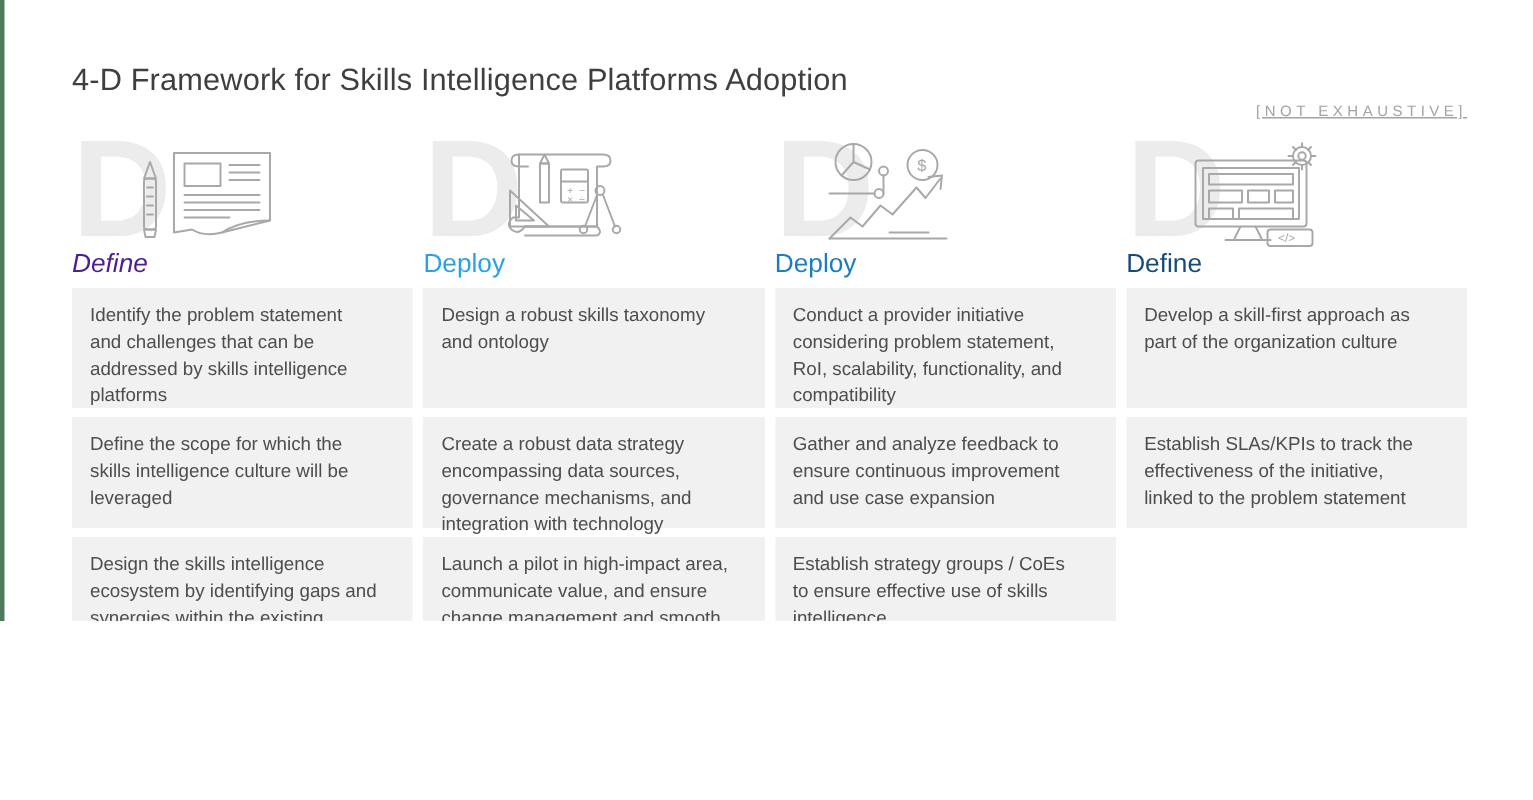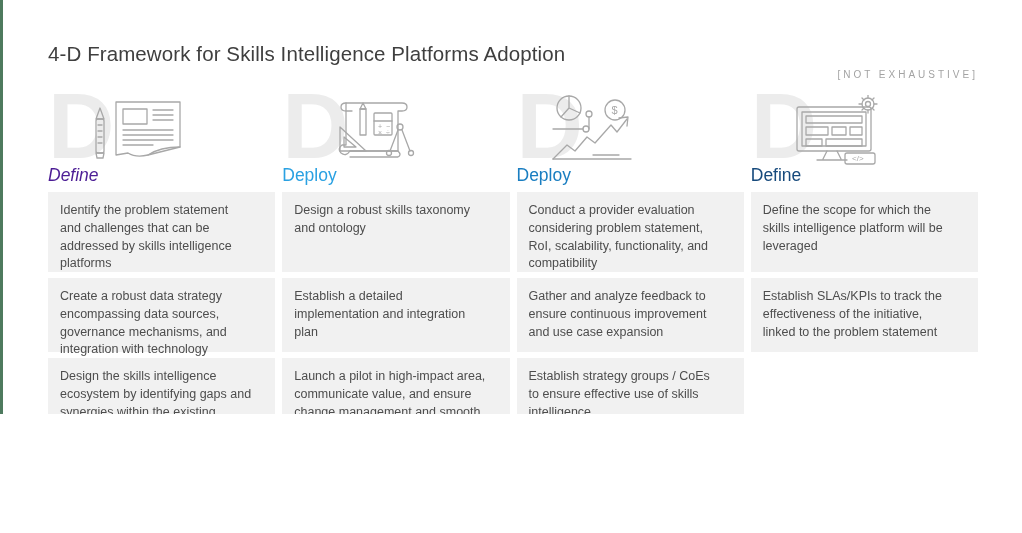--- a/index.html
+++ b/index.html
@@ -23,20 +23,21 @@
     font-size: 20.5px;
     color: #3f3f3f;
     letter-spacing: 0.1px;
   }
   .not-exhaustive {
     position: absolute;
     right: 44px; top: 69px;
     font-size: 10px;
     letter-spacing: 3px;
     color: #a3a3a3;
+    text-decoration: underline;
   }
   .grid {
     position: absolute;
     left: 48px; top: 95px;
     width: 930px;
     display: grid;
     grid-template-columns: repeat(4, 1fr);
     grid-template-rows: 91px 80px 74px 80px;
     column-gap: 7px;
     row-gap: 6px;
@@ -193,25 +194,25 @@
           <path d="M48,56 L44,64 M58,56 L62,64 M38,65 H68"></path>
           <rect x="66" y="58" width="30" height="11" rx="2"></rect>
           <text x="73" y="66" font-size="8">&lt;/&gt;</text>
         </svg>
       </div>
       <div class="col-label" style="color: rgb(23, 74, 124);">Define</div>
     </div>
 
     <div class="cell">Identify the problem statement and challenges that can be addressed by skills intelligence platforms</div>
     <div class="cell">Design a robust skills taxonomy and ontology</div>
-    <div class="cell">Conduct a provider evaluation considering problem statement, RoI, scalability, functionality, and compatibility</div>
-
-    <div class="cell">Define the scope for which the skills intelligence platform will be leveraged</div>
+    <div class="cell">Conduct a provider initiative considering problem statement, RoI, scalability, functionality, and compatibility</div>
+    <div class="cell">Develop a skill-first approach as part of the organization culture</div>
+
+    <div class="cell">Define the scope for which the skills intelligence culture will be leveraged</div>
     <div class="cell">Create a robust data strategy encompassing data sources, governance mechanisms, and integration with technology ecosystem</div>
-    <div class="cell">Establish a detailed implementation and integration plan</div>
     <div class="cell">Gather and analyze feedback to ensure continuous improvement and use case expansion</div>
 
     <div class="cell">Establish SLAs/KPIs to track the effectiveness of the initiative, linked to the problem statement</div>
     <div class="cell">Design the skills intelligence ecosystem by identifying gaps and synergies within the existing technology</div>
     <div class="cell">Launch a pilot in high-impact area, communicate value, and ensure change management and smooth roll-out</div>
     <div class="cell">Establish strategy groups / CoEs to ensure effective use of skills intelligence</div>
   </div>
 
   <div class="footer">
     <div class="logo">

